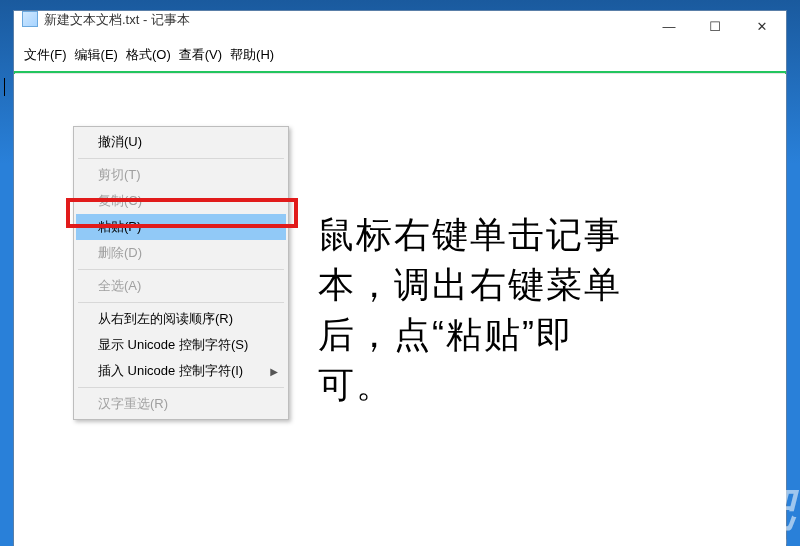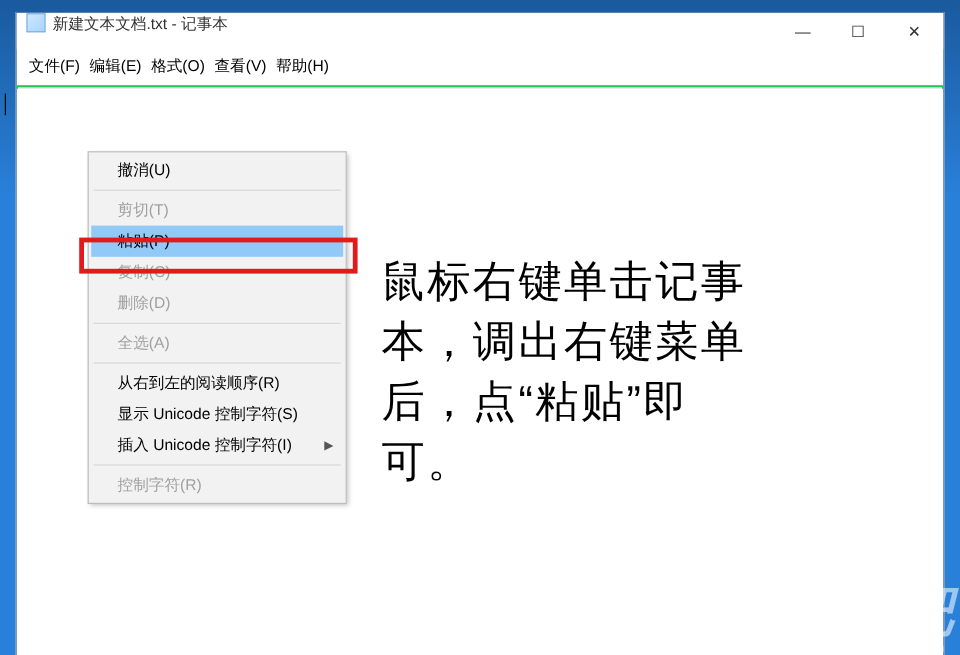--- a/index.html
+++ b/index.html
@@ -159,34 +159,34 @@
   </div>
   <div class="text-area"></div>
 </div>
 
 <div class="cursor-line"></div>
 
 <div class="context-menu">
   <div class="ctx-item">撤消(U)</div>
   <div class="ctx-sep"></div>
   <div class="ctx-item disabled">剪切(T)</div>
+  <div class="ctx-item disabled">复制(C)</div>
   <div class="ctx-item highlighted">粘贴(P)</div>
-  <div class="ctx-item disabled">复制(C)</div>
   <div class="ctx-item disabled">删除(D)</div>
   <div class="ctx-sep"></div>
   <div class="ctx-item disabled">全选(A)</div>
   <div class="ctx-sep"></div>
   <div class="ctx-item">从右到左的阅读顺序(R)</div>
   <div class="ctx-item">显示 Unicode 控制字符(S)</div>
   <div class="ctx-item">
     <span>插入 Unicode 控制字符(I)</span>
     <span class="submenu-arrow">▶</span>
   </div>
   <div class="ctx-sep"></div>
-  <div class="ctx-item disabled">控制字符(R)</div>
+  <div class="ctx-item disabled">汉字重选(R)</div>
 </div>
 
 <div class="red-box"></div>
 
 <div class="instruction-text">鼠标右键单击记事本，调出右键菜单后，点“粘贴”即可。</div>
 
 <div class="watermark">下载吧</div>
 <div class="watermark-sub">www.xiazaiba.com</div>
 
 </body></html>

